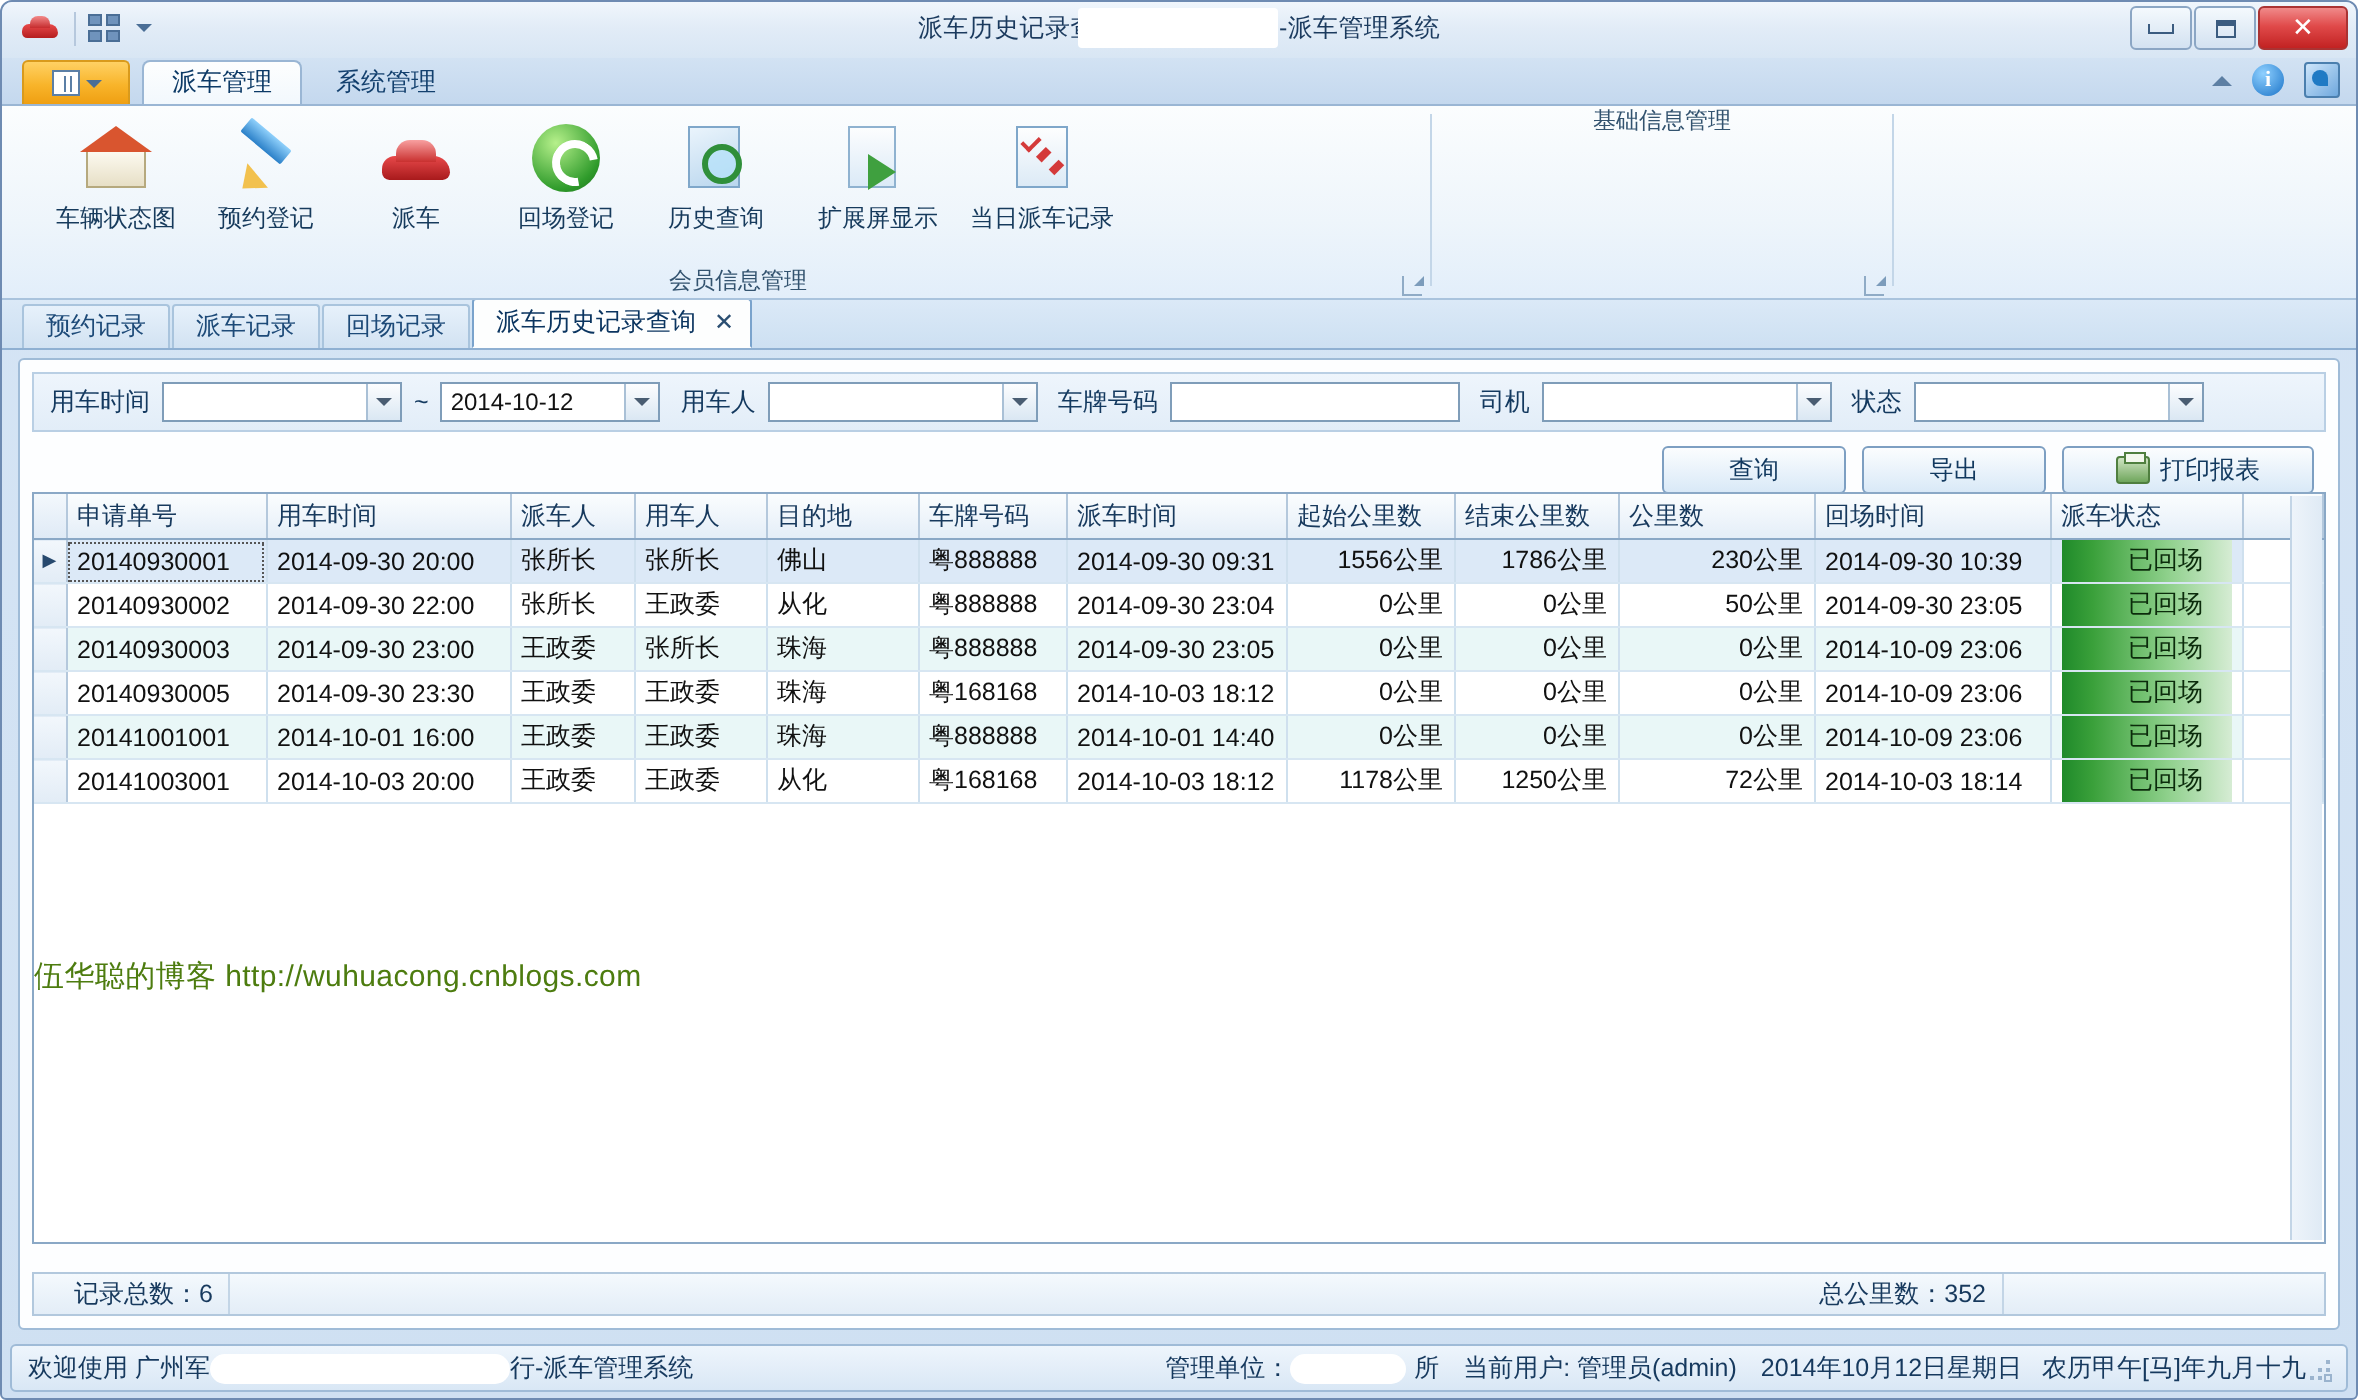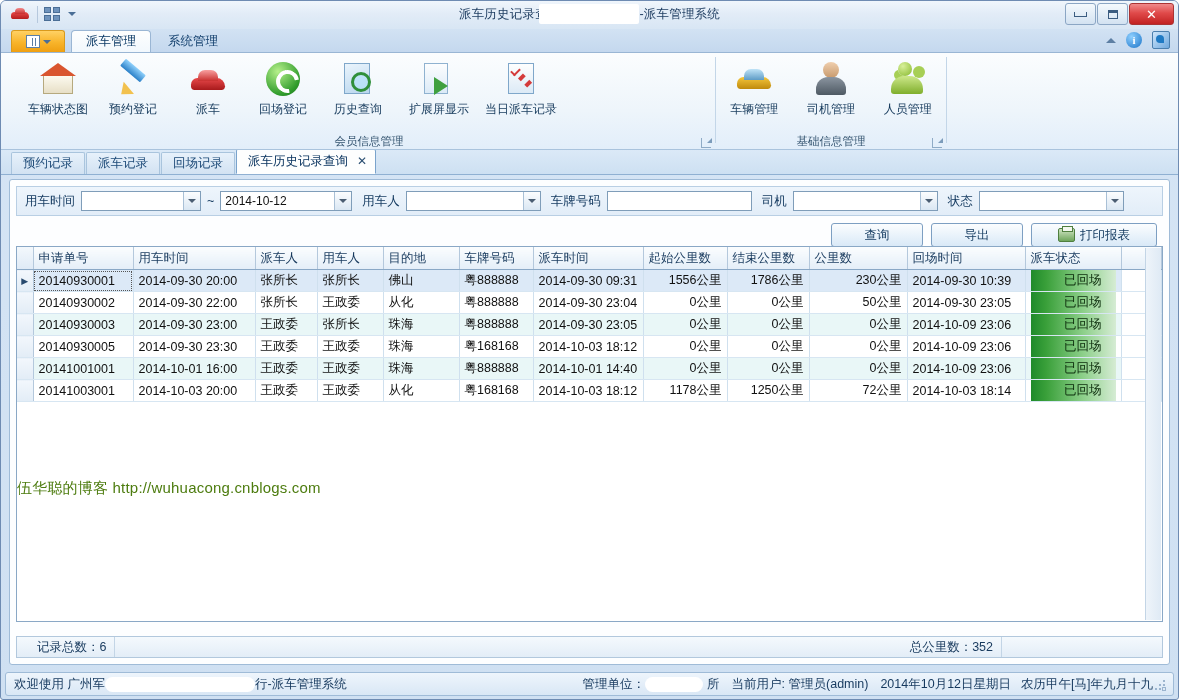--- a/index.html
+++ b/index.html
@@ -408,34 +408,20 @@
         </div>
 
       </div>
       <div class="rgroup-title">会员信息管理</div>
       <div class="dlg-launch"></div>
     </div>
 
     <div class="rgroup-sep" style="margin:4px 0 6px 0"></div>
 
     <div class="rgroup" style="width:230px">
-      <div class="rgroup-items">
-        <div class="rbtn" style="width:74px">
-          <div class="ric ic-cargold"></div>
-          <div class="lbl">车辆管理</div>
-        </div>
-        <div class="rbtn" style="width:74px">
-          <div class="ric ic-person"></div>
-          <div class="lbl">司机管理</div>
-        </div>
-        <div class="rbtn" style="width:74px">
-          <div class="ric ic-people"></div>
-          <div class="lbl">人员管理</div>
-        </div>
-      </div>
       <div class="rgroup-title">基础信息管理</div>
       <div class="dlg-launch"></div>
     </div>
 
     <div class="rgroup-sep" style="margin:4px 0 6px 0"></div>
   </div>
 
   <div class="doctabs">
     <div class="dtab">预约记录</div>
     <div class="dtab">派车记录</div>
@@ -449,21 +435,21 @@
 
     <div class="filterbar">
       <span class="flabel">用车时间</span>
       <div class="fld" style="width:120px">
         <span class="val"></span>
         <span class="drop">
             <i class="tri"></i>
           </span>
       </div>
       <span class="flabel">~</span>
-      <div class="fld" style="width:132px">
+      <div class="fld" style="width:110px">
         <span class="val">2014-10-12</span>
         <span class="drop">
             <i class="tri"></i>
           </span>
       </div>
       <span class="flabel" style="margin-left:4px">用车人</span>
       <div class="fld" style="width:135px">
         <span class="val"></span>
         <span class="drop">
             <i class="tri"></i>

